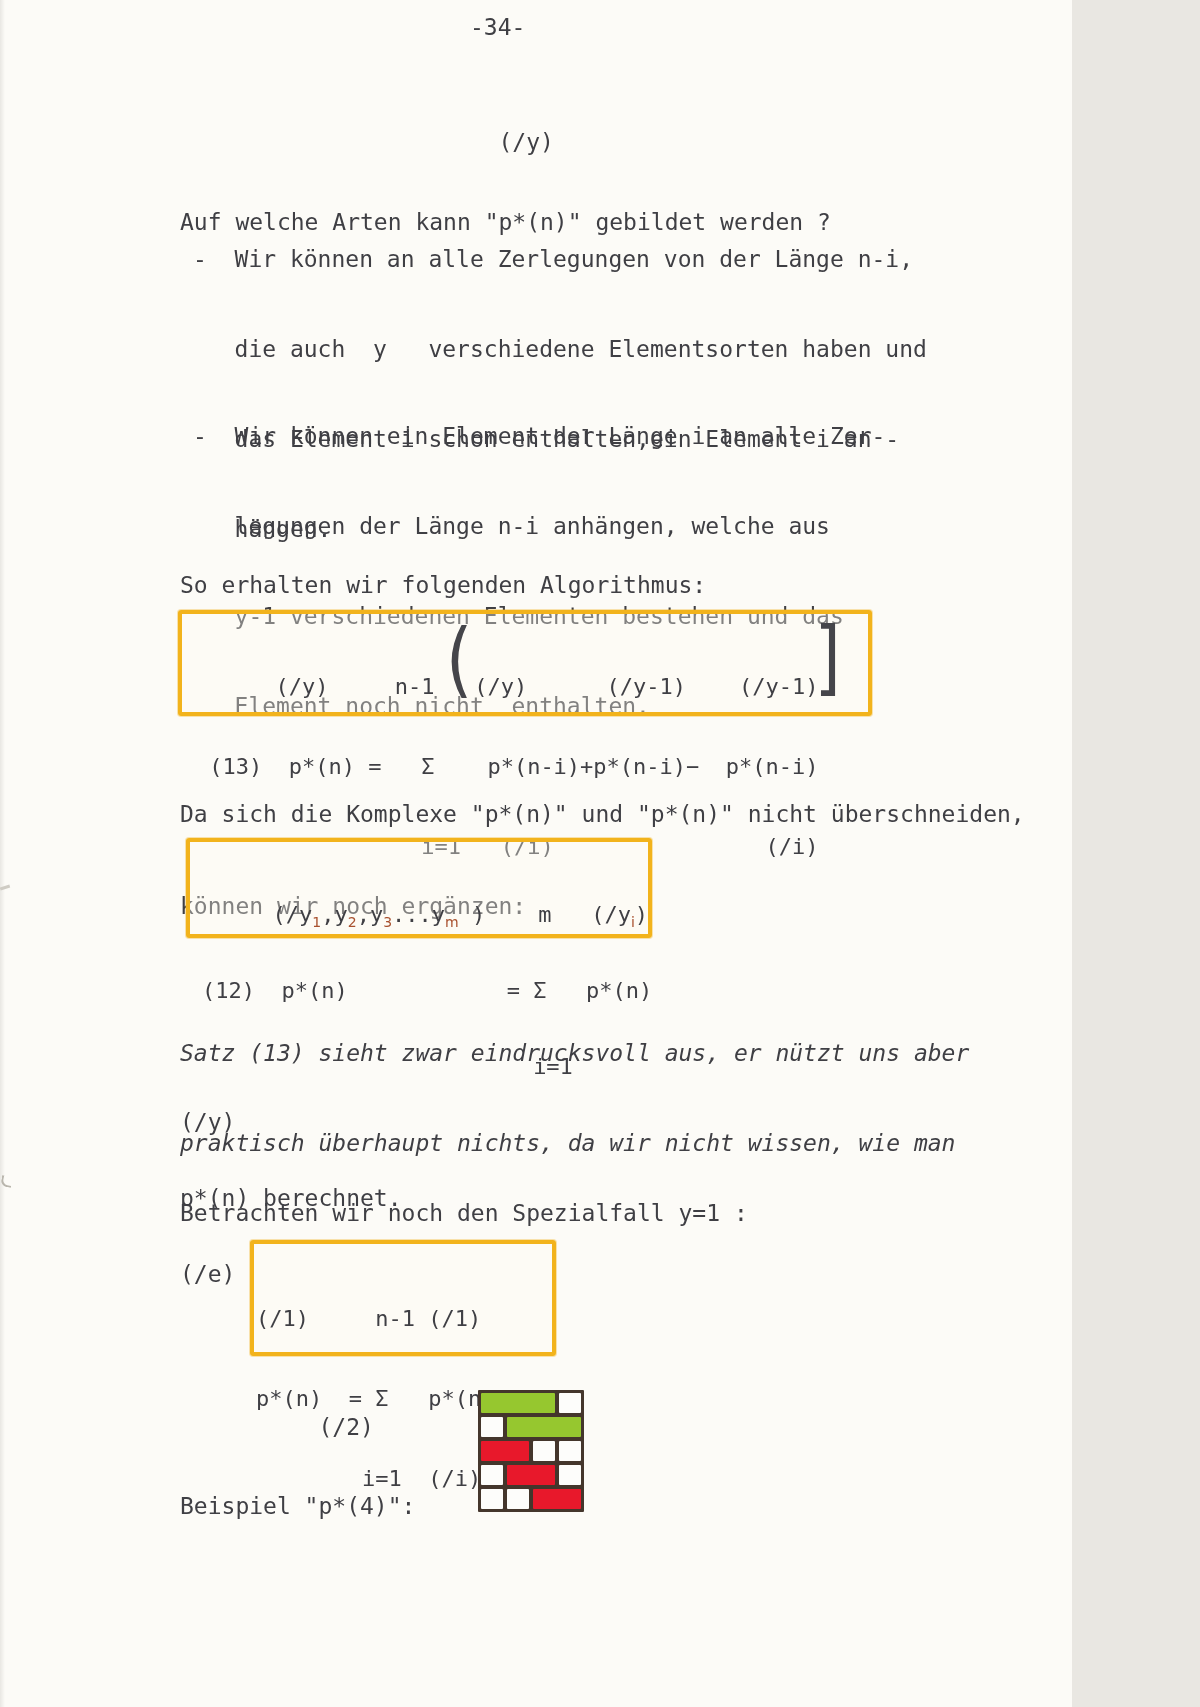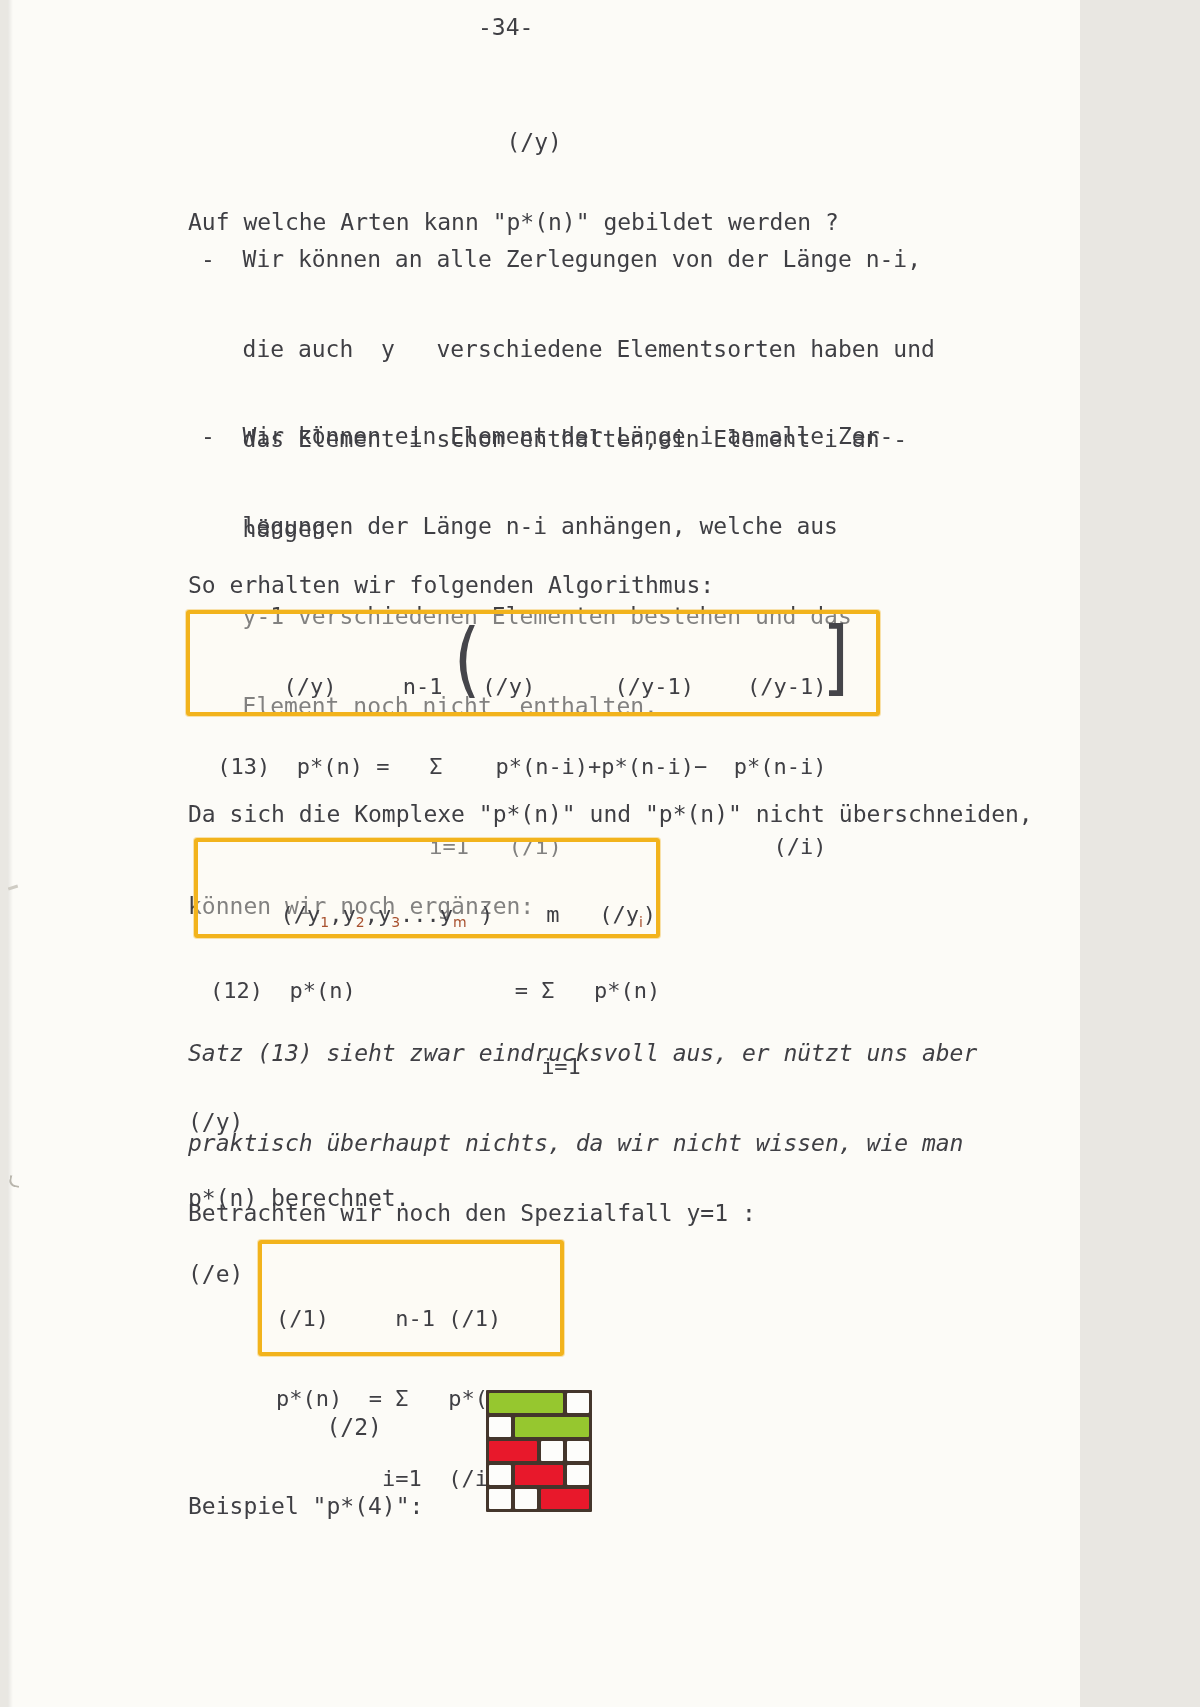--- a/index.html
+++ b/index.html
@@ -1,18 +1,18 @@
 <!DOCTYPE html>
 <html><head>
 <meta charset="utf-8">
 <style>
   html,body{margin:0;padding:0;}
   body{width:1200px;height:1707px;background:#e9e7e2;}
   .page{position:relative;width:1072px;height:1707px;background:#fcfbf7;overflow:hidden;
-        font-family:"DejaVu Sans Mono","Liberation Mono",monospace;color:#3f3f44;margin-left:8px;}
+        font-family:"DejaVu Sans Mono","Liberation Mono",monospace;color:#3f3f44;}
   .edge-shade{position:absolute;left:0;top:0;width:5px;height:1707px;
         background:linear-gradient(to right,rgba(60,55,50,0.10),rgba(60,55,50,0));}
   .line{position:absolute;white-space:pre;font-size:23px;line-height:23px;}
   .block{position:absolute;white-space:pre;font-size:23px;}
   .block div{white-space:pre;}
   .lh38 div{line-height:38px;}
   .lh40 div{line-height:40px;}
   .lh24 div{line-height:24px;}
   .ybox{position:absolute;border:4px solid #f2b31c;border-radius:3px;background:rgba(255,252,242,0.35);
         box-shadow:0 0 0 1px rgba(242,179,28,0.35);}
@@ -93,21 +93,21 @@
   </div>
   <div class="block lh24" style="left:180px;top:1058px;">
     <div>(/y)</div>
     <div>p*(n) berechnet.</div>
     <div>(/e)</div>
   </div>
 
   <div class="line" style="left:180px;top:1202px;">Betrachten wir noch den Spezialfall y=1 :</div>
 
   <div class="ybox" style="left:250px;top:1240px;width:298px;height:108px;">
-    <div class="fbody" style="left:14px;top:10px;">
+    <div class="fbody" style="left:2px;top:10px;">
       <div>(/1)     n-1 (/1)</div>
       <div>p*(n)  = Σ   p*(n-i)</div>
       <div>        i=1  (/i)</div>
     </div>
   </div>
 
   <div class="block" style="left:180px;top:1362px;">
     <div style="line-height:27px;">          (/2)</div>
     <div style="line-height:27px;">Beispiel "p*(4)":</div>
   </div>

